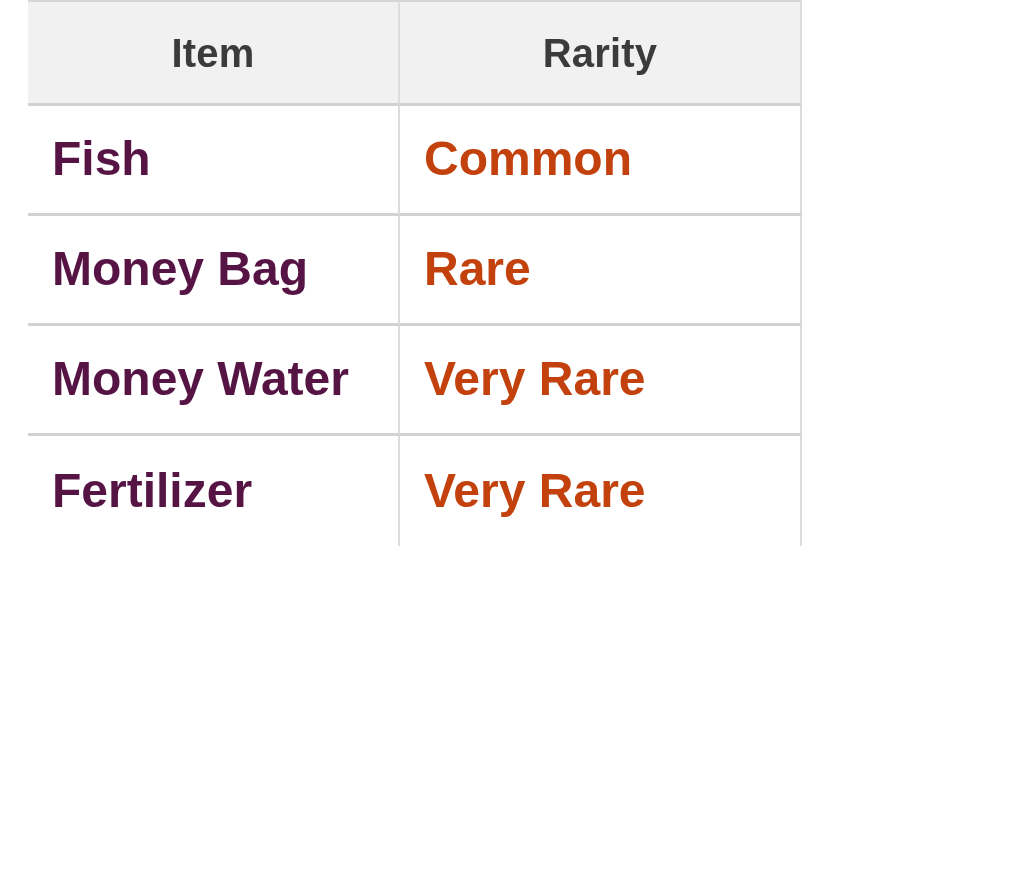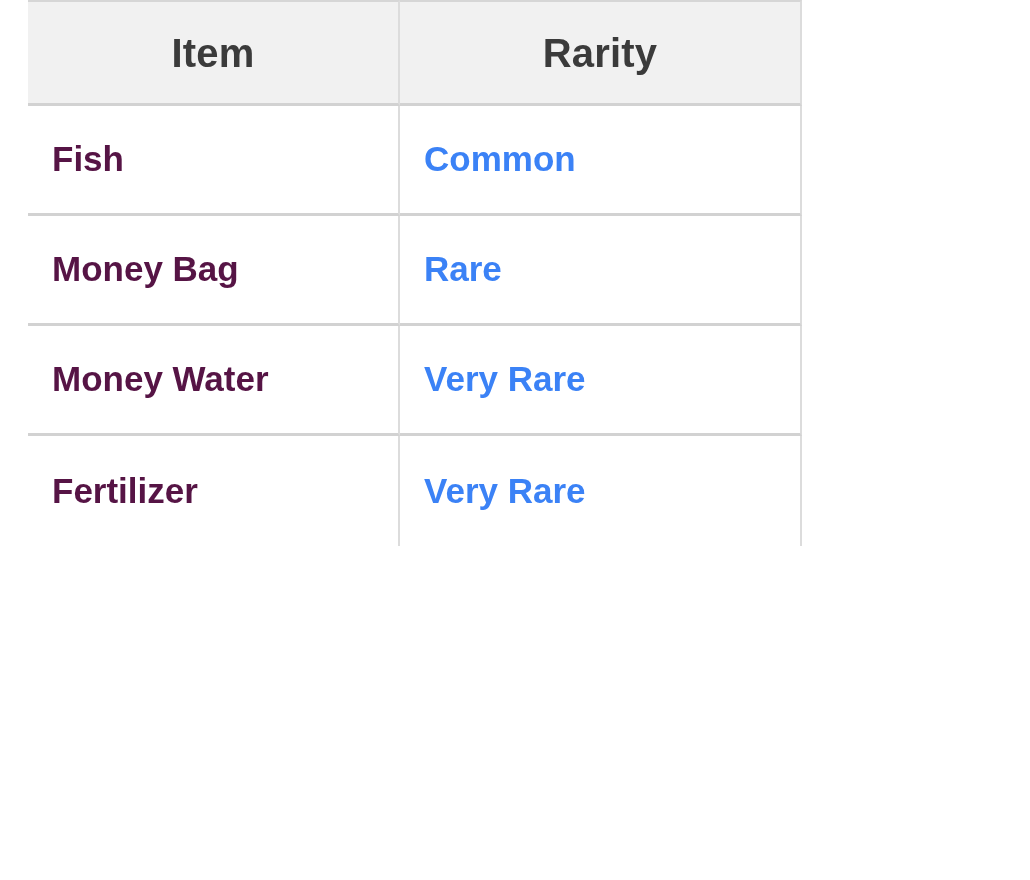--- a/index.html
+++ b/index.html
@@ -50,37 +50,37 @@
     border-right: 2px solid #dcdcdc;
   }
   .loot-table thead th.th-rarity {
     border-right: 2px solid #dcdcdc;
     margin-top: 33px;
   }
 
   .loot-table tbody td {
     height: 110px;
     vertical-align: middle;
-    font-size: 35px;
+    font-size: 48px;
     font-weight: bold;
     line-height: 1.05;
     padding: 0 10px 0 24px;
     border-bottom: 3px solid #d2d2d2;
     border-right: 2px solid #dcdcdc;
     background: #ffffff;
     box-sizing: border-box;
     white-space: nowrap;
     overflow: hidden;
     margin-top: 34px;
   }
   .loot-table tbody td.cell-item {
     color: #561445;
   }
   .loot-table tbody td.cell-rarity {
-    color: #3b82f6;
+    color: #c2410c;
   }
   .loot-table tbody tr:last-child td {
     border-bottom: none;
   }
 </style>
 </head>
 <body>
 
 <div class="page">
   <table class="loot-table">

